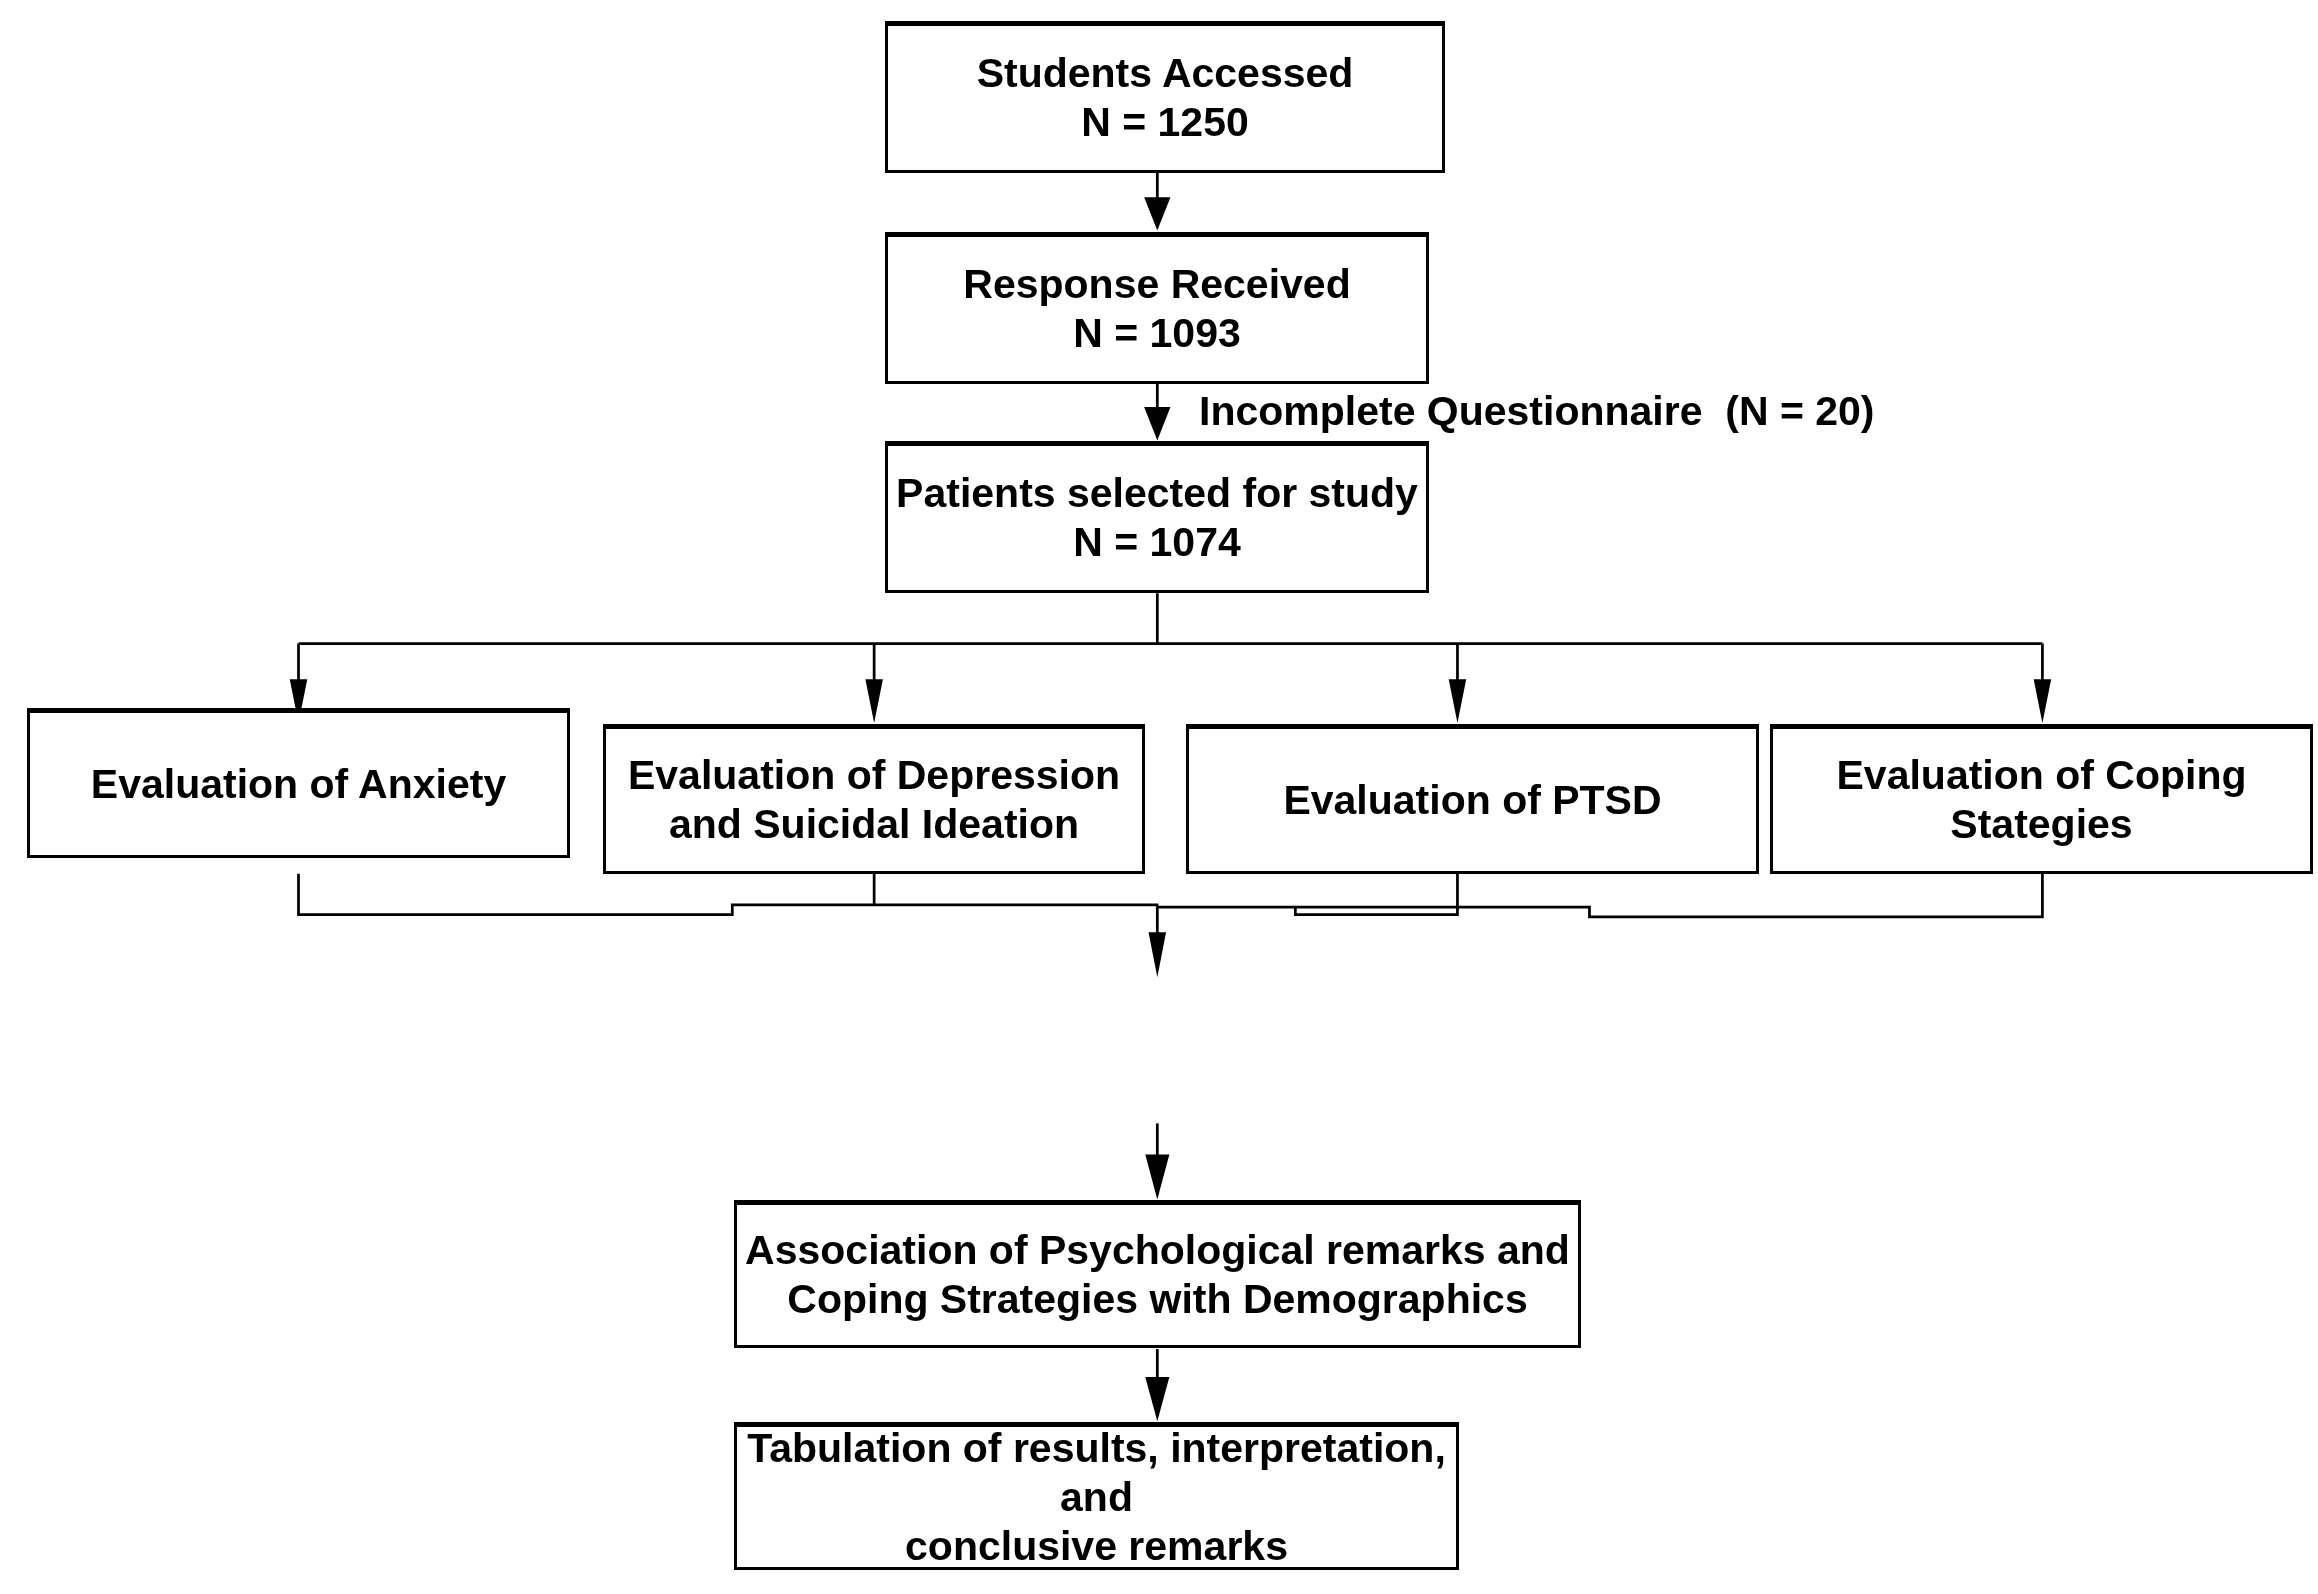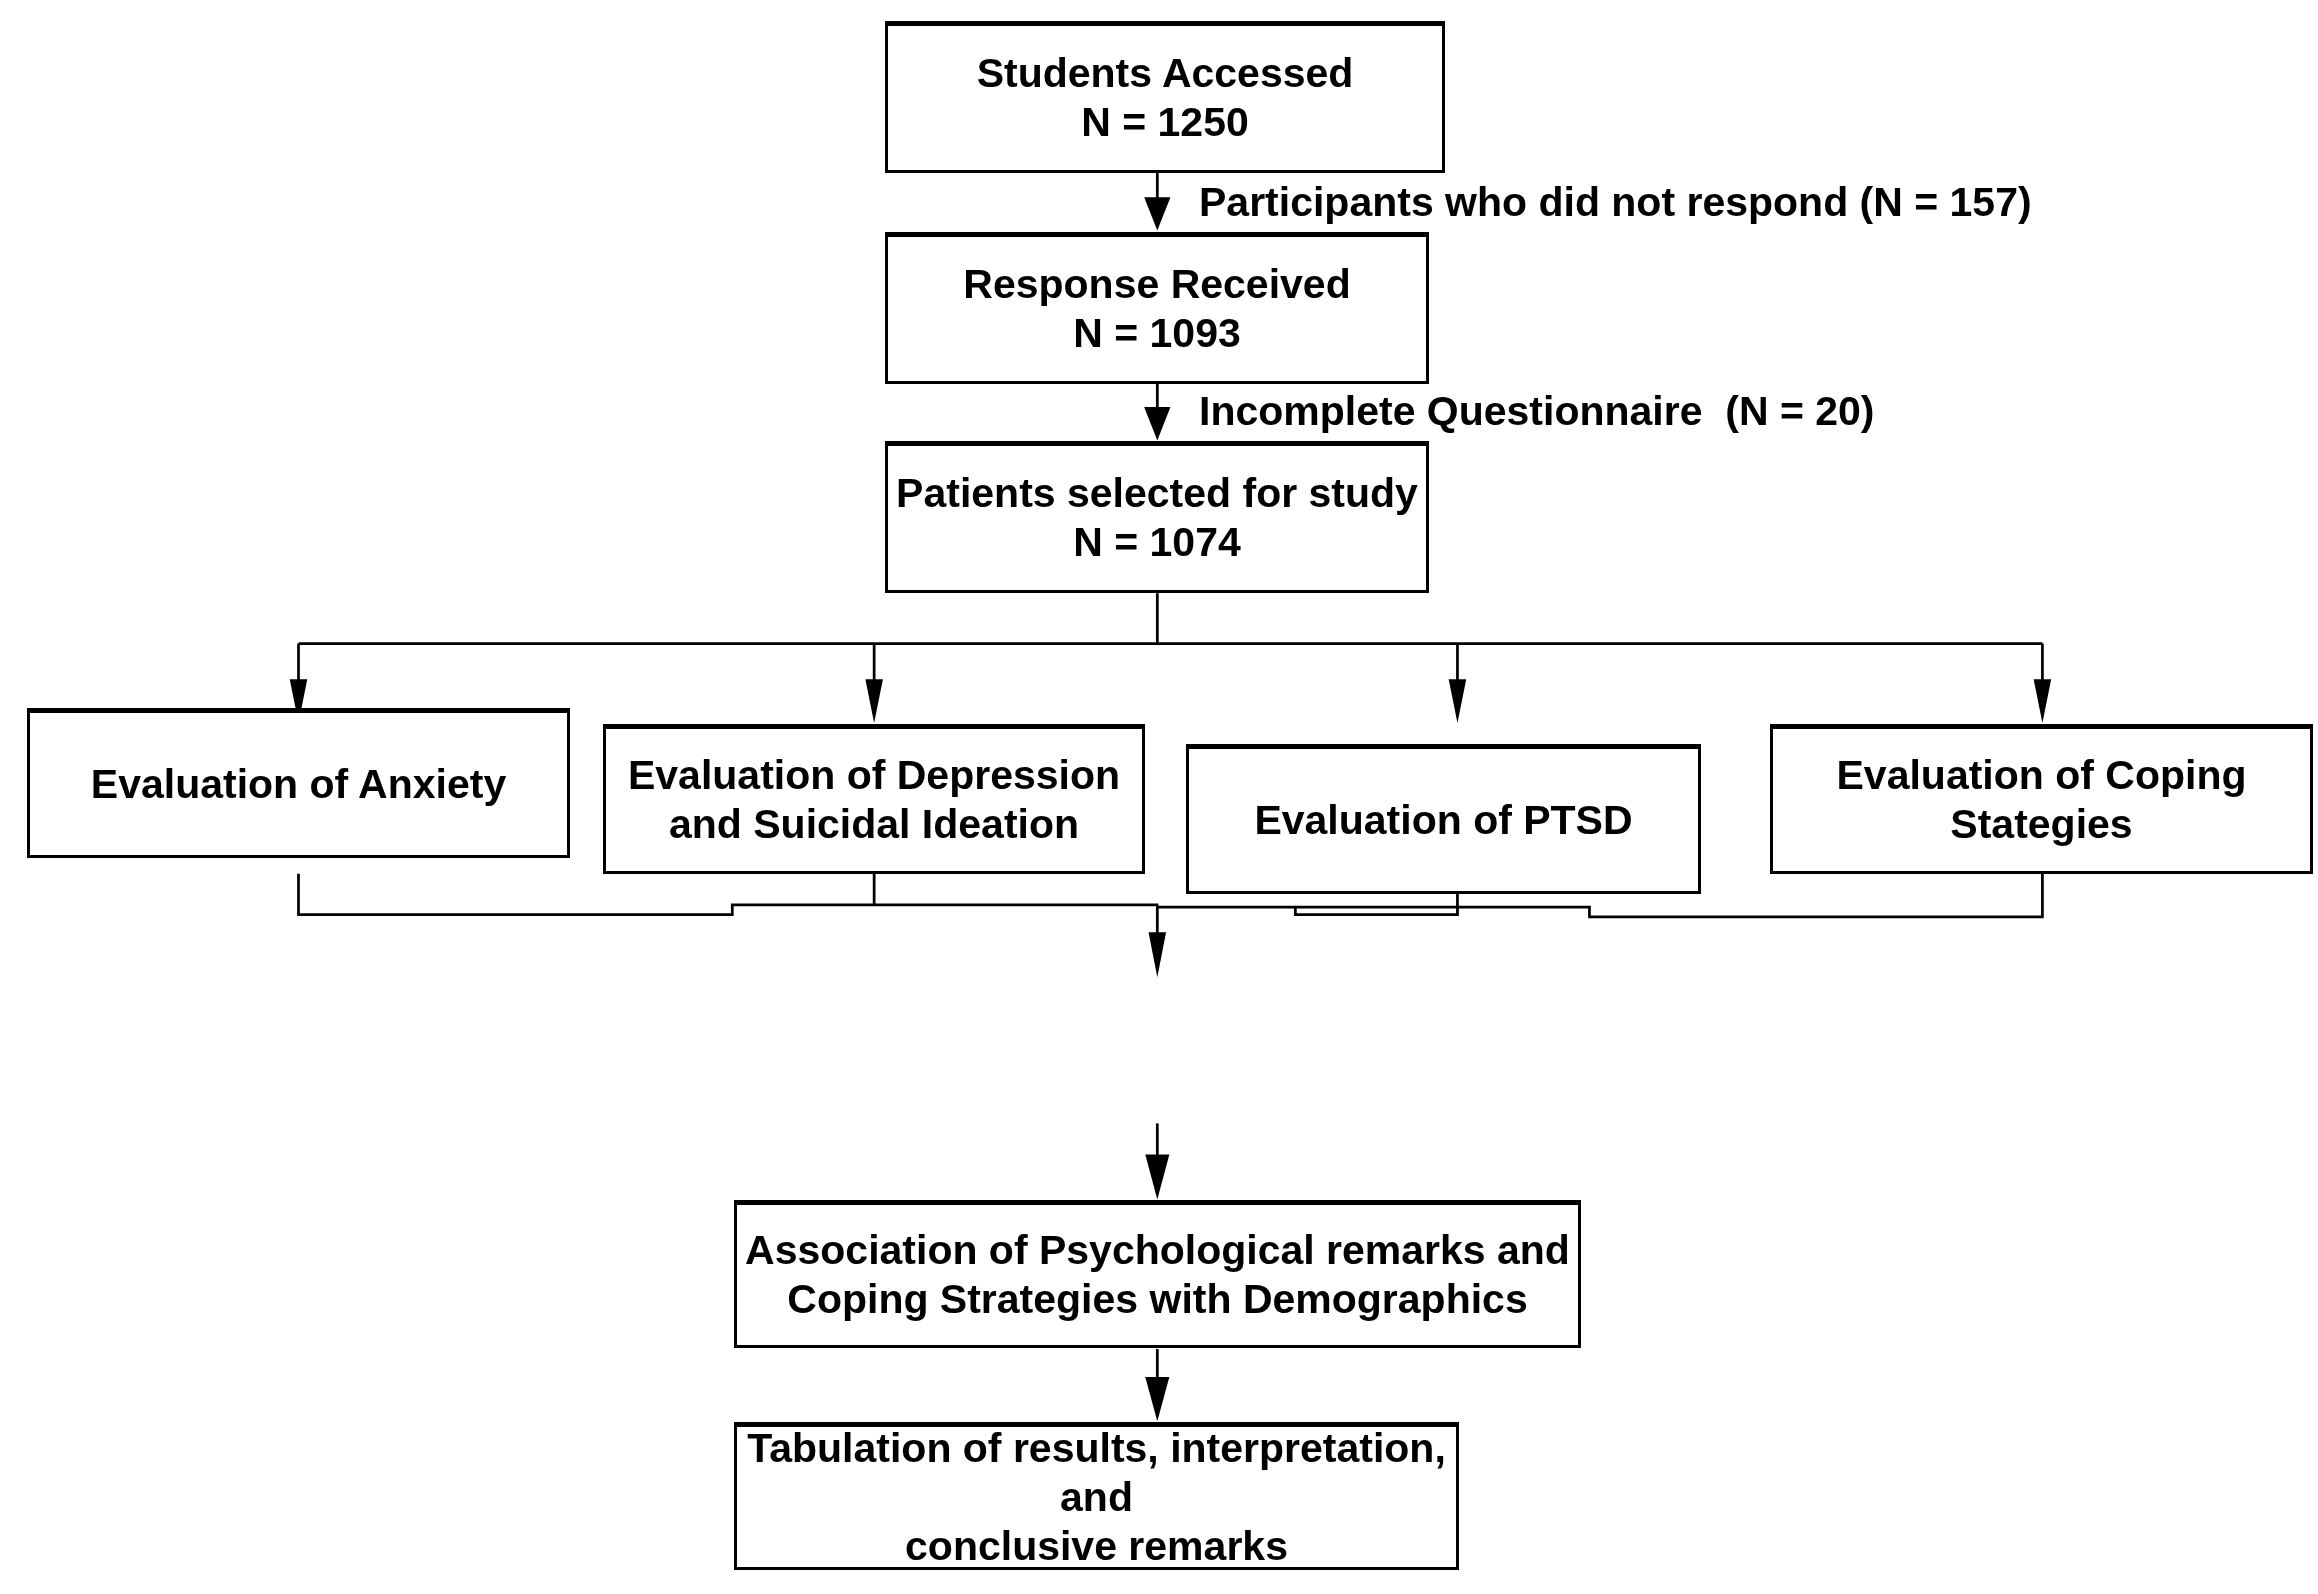--- a/index.html
+++ b/index.html
@@ -106,23 +106,20 @@
       <path class="stroke" d="M2113,2463 L2113,2522"></path>
       <polygon class="head" points="2091,2514 2135,2514 2113,2595"></polygon>
     </g>
   </svg>
 
   <div class="node" style="left:885px; top:21px; width:560px; height:152px;">
     <div class="label">Students Accessed
 N = 1250</div>
   </div>
 
-  <div class="edge-label" style="left:1199px; top:173px; height:58px;">
-    <span>Participants who did not respond (N = 157)</span>
-  </div>
 
   <div class="node" style="left:885px; top:232px; width:544px; height:152px;">
     <div class="label">Response Received
 N = 1093</div>
   </div>
 
   <div class="edge-label" style="left:1199px; top:383px; height:57px;">
     <span>Incomplete Questionnaire  (N = 20)</span>
   </div>
 
@@ -133,21 +130,21 @@
 
   <div class="node" style="left:27px; top:708px; width:543px; height:150px;">
     <div class="label">Evaluation of Anxiety</div>
   </div>
 
   <div class="node" style="left:603px; top:724px; width:542px; height:150px;">
     <div class="label">Evaluation of Depression
 and Suicidal Ideation</div>
   </div>
 
-  <div class="node" style="left:1186px; top:724px; width:515px; height:150px;margin-top:20px;">
+  <div class="node" style="left:1186px; top:724px; width:573px; height:150px;">
     <div class="label">Evaluation of PTSD</div>
   </div>
 
   <div class="node" style="left:1770px; top:724px; width:543px; height:150px;">
     <div class="label">Evaluation of Coping
 Stategies</div>
   </div>
 
 
   <div class="node" style="left:734px; top:1200px; width:847px; height:148px;">

